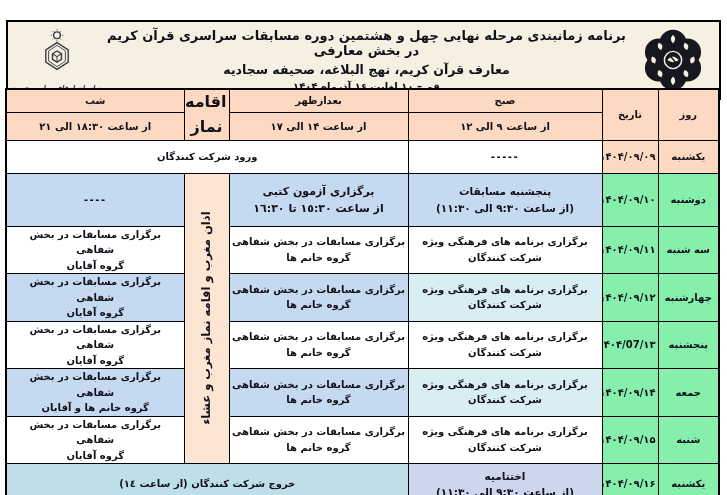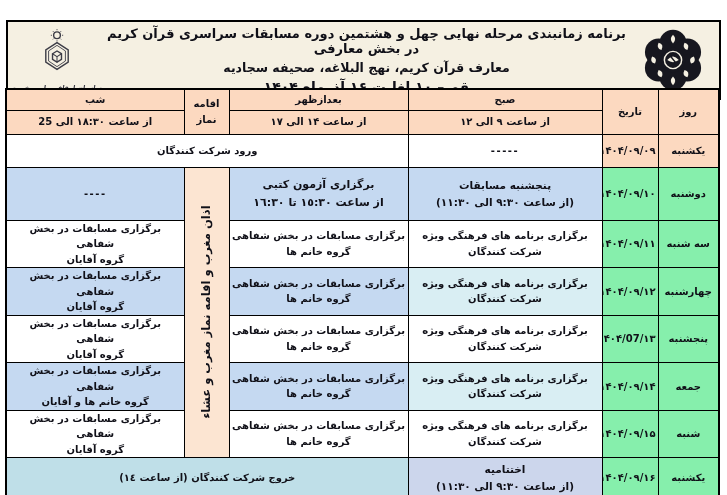--- a/index.html
+++ b/index.html
@@ -10,21 +10,21 @@
   .banner{
     position:absolute;top:20px;right:6px;left:6px;height:80px;
     background:#f5f0e2;border:2px solid #000;
     display:flex;flex-direction:row;align-items:center;box-sizing:border-box;
   }
   .banner .logo-left{width:92px;display:flex;justify-content:center;align-items:center;}
   .banner .logo-right{width:98px;display:flex;flex-direction:column;justify-content:center;align-items:center;gap:1px;}
   .titles{flex:1;text-align:center;display:flex;flex-direction:column;gap:4px;}
   .t1{font-size:13px;font-weight:700;}
   .t2{font-size:12.5px;font-weight:700;}
-  .t3{font-size:14px;font-weight:700;}
+  .t3{font-size:10px;font-weight:700;}
   .awqaf-caption{font-size:6.5px;font-weight:700;color:#3c3c46;white-space:nowrap;transform:skewX(-8deg);}
 
   
   table.sched{
     position:absolute;top:88px;right:7px;
     border-collapse:collapse;table-layout:fixed;width:713px;
     background:#fff;
   }
   table.sched td,table.sched th{
     border:1.5px solid #000;text-align:center;vertical-align:middle;
@@ -118,27 +118,27 @@
         <col style="width:45px">
         <col style="width:178px">
     </colgroup>
 
     <tbody>
         <tr style="height:21px">
       <th class="colhead peach" rowspan="2">روز</th>
       <th class="colhead peach" rowspan="2">تاریخ</th>
       <th class="colhead peach">صبح</th>
       <th class="colhead peach">بعدازظهر</th>
-      <th class="colhead peach" rowspan="2" style="font-size:10px;">اقامه نماز</th>
+      <th class="colhead peach" rowspan="2" style="font-size:16px;">اقامه نماز</th>
       <th class="colhead peach">شب</th>
     </tr>
     <tr style="height:24px">
       <th class="timehead peach">از ساعت ۹ الی ۱۲</th>
       <th class="timehead peach">از ساعت ۱۴ الی ۱۷</th>
-      <th class="timehead peach">از ساعت ۱۸:۳۰ الی 25</th>
+      <th class="timehead peach">از ساعت ۱۸:۳۰ الی ۲۱</th>
     </tr>
 
     <tr style="height:33px">
       <td class="day peach">یکشنبه</td>
       <td class="date peach">۱۴۰۴/۰۹/۰۹</td>
       <td class="dash">-----</td>
       <td class="bigmerge" colspan="3">ورود شرکت کنندگان</td>
     </tr>
 
     <tr style="height:53px">

